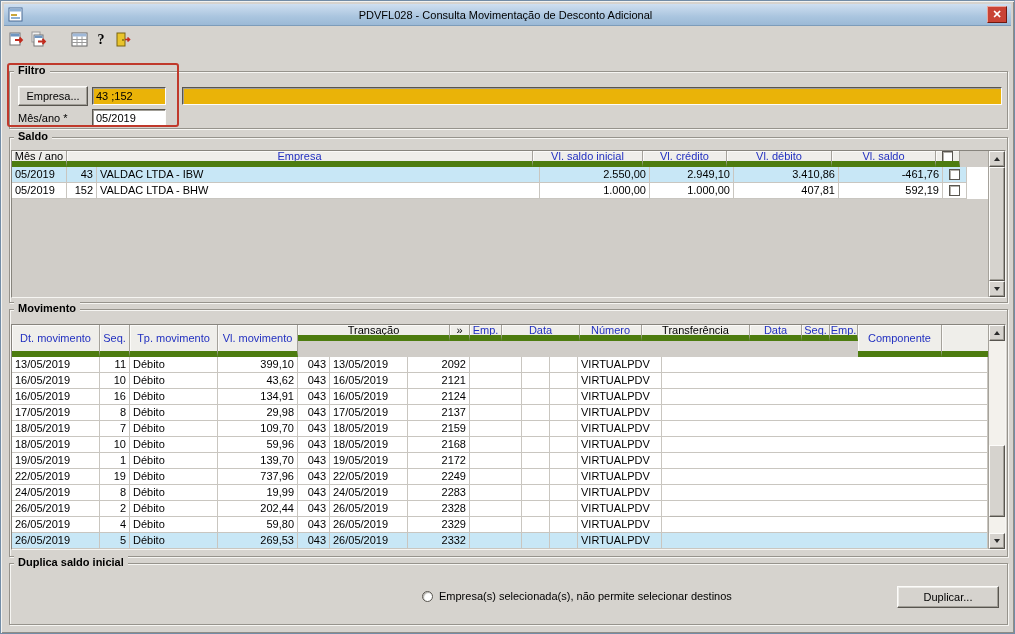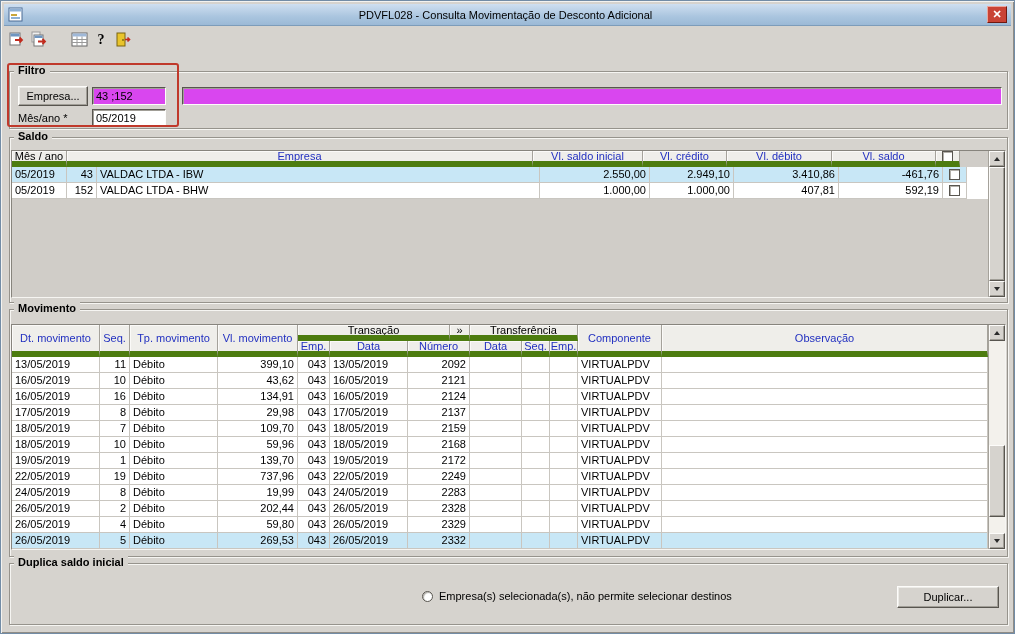--- a/index.html
+++ b/index.html
@@ -11,29 +11,29 @@
 .titlebar .title{flex:1;text-align:center;font-size:11px}
 .close-btn{width:20px;height:17px;background:#c94335;border:1px solid;border-color:#eaa79d #701910 #701910 #eaa79d;color:#fff;font-size:11px;font-weight:bold;display:flex;align-items:center;justify-content:center;cursor:default}
 .toolbar{position:absolute;left:5px;top:27px;height:24px;display:flex;align-items:center}
 .tbtn{width:22px;height:22px;display:flex;align-items:center;justify-content:center}
 .tbtn.gap{margin-left:18px}
 .help-glyph{font-weight:bold;font-size:14px;font-family:"Liberation Serif",serif}
 .groupbox{position:absolute;left:8px;width:999px;border:1px solid #96938c;box-shadow:inset 1px 1px 0 #f6f5f2, 1px 1px 0 #f6f5f2}
 .legend{position:absolute;top:-8px;left:4px;background:#d6d3ce;padding:0 4px;font-weight:bold;line-height:13px}
 .btn{background:#d6d3ce;border:1px solid;border-color:#fdfcfa #58554f #58554f #fdfcfa;box-shadow:inset -1px -1px 0 #a19e97, inset 1px 1px 0 #ecebe7;display:flex;align-items:center;justify-content:center}
 .field{border:1px solid;border-color:#58554f #fdfcfa #fdfcfa #58554f;box-shadow:inset 1px 1px 0 #a19e97;background:#fff;padding:1px 3px;line-height:14px;overflow:hidden;white-space:nowrap}
-.field.disabled{background:#d946ef}
+.field.disabled{background:#eab308}
 .pushbtn{position:absolute}
 .grid{position:absolute;border:1px solid;border-color:#87847d #f6f5f2 #f6f5f2 #87847d;background:#d0cdc8;display:flex}
 .grid-main{flex:1;overflow:hidden}
 .hrow{display:flex}
 .th{background:#efeeea;border-right:1px solid #a5a29b;border-bottom:6px solid #4d7c0f;box-shadow:inset 1px 1px 0 #fbfaf8;text-align:center;overflow:hidden;white-space:nowrap;display:flex;align-items:center;justify-content:center;height:16px;flex:0 0 auto}
 .th.blue{color:#2230c0}
 .th.h2{height:32px}
-.hgroup{display:flex;flex-direction:column;flex:0 0 auto}
+.hgroup{display:flex;flex:0 0 auto}
 .hgroup .hrow{height:16px}
 .trow{display:flex;height:16px;background:#fff}
 .trow.sel .td{background:#c8e7f6}
 .td{border-right:1px solid #c9c6c0;border-bottom:1px solid #c9c6c0;padding:0 3px;line-height:15px;overflow:hidden;white-space:nowrap;background:#fff;height:16px;flex:0 0 auto}
 .td.num{text-align:right}
 .td.ctr{display:flex;align-items:center;justify-content:center;padding:0}
 .filler{background:#d0cdc8}
 .checkbox{width:11px;height:11px;background:#fff;border:1px solid #58554f;box-shadow:inset 1px 1px 0 #b3b0aa;display:inline-block}
 .vscroll{position:relative;width:17px;flex:0 0 17px;background:#f3f1ec;border-left:1px solid #a5a29b}
 .sbtn{position:absolute;left:0;width:16px;height:16px;background:#d6d3ce;border:1px solid;border-color:#fdfcfa #58554f #58554f #fdfcfa;box-shadow:inset -1px -1px 0 #a19e97;display:flex;align-items:center;justify-content:center}

